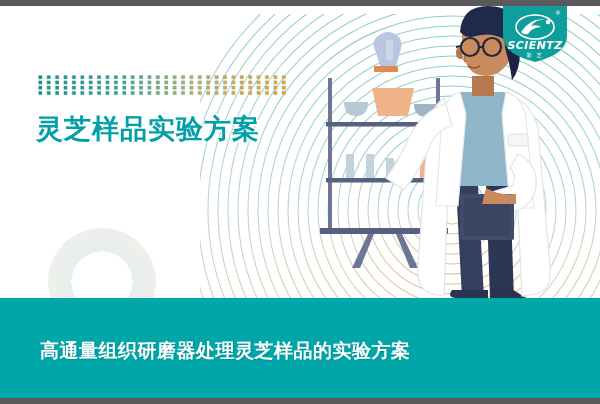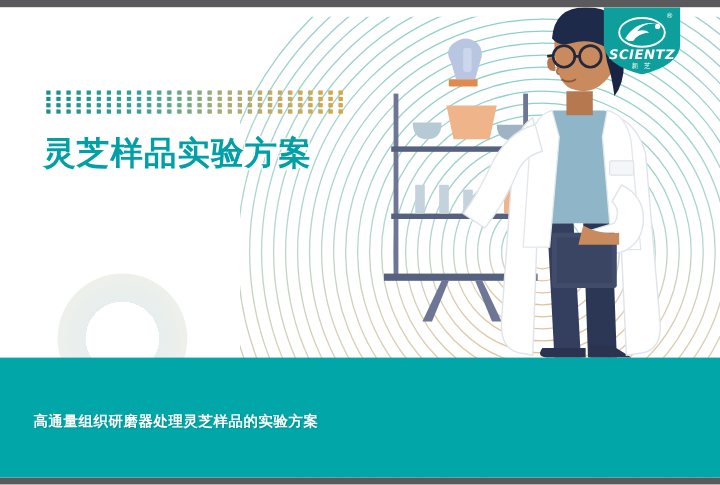--- a/index.html
+++ b/index.html
@@ -126,24 +126,24 @@
     left: 0;
     top: 292px;
     width: 600px;
     height: 106px;
     background: #00a6a8;
     z-index: 30;
     display: flex;
     align-items: center;
   }
   .banner-text {
-    margin-left: 28px;
+    margin-left: 40px;
     font-family: "DejaVu Sans", "Liberation Sans", sans-serif;
     font-weight: 700;
-    font-size: 12px;
+    font-size: 19px;
     letter-spacing: 0.5px;
     color: #ffffff;
     text-shadow: 1px 1px 1px rgba(0,0,0,0.12);
   }
 </style>
 </head>
 <body>
 
 <div id="poster">
 

